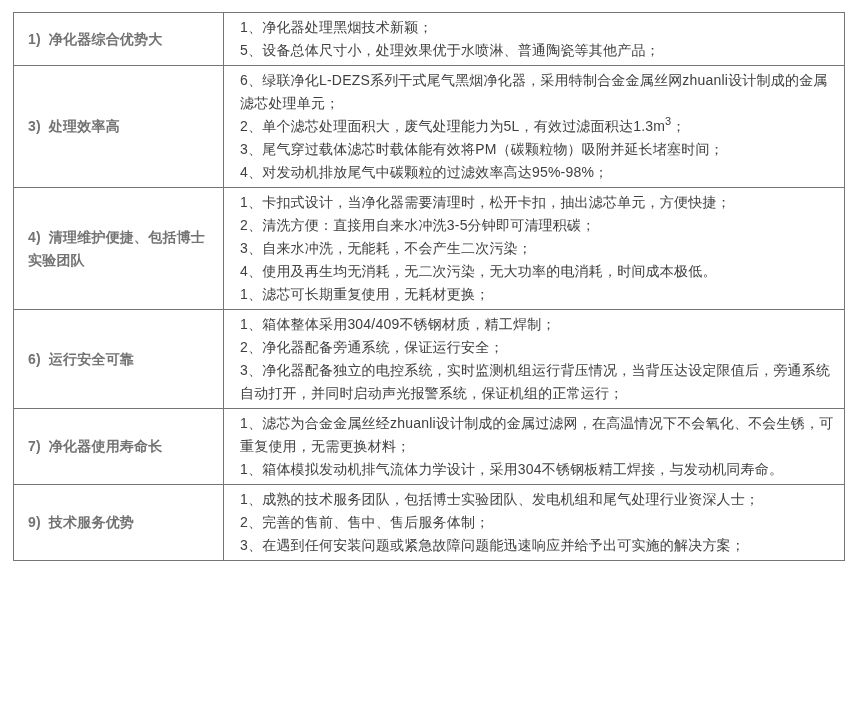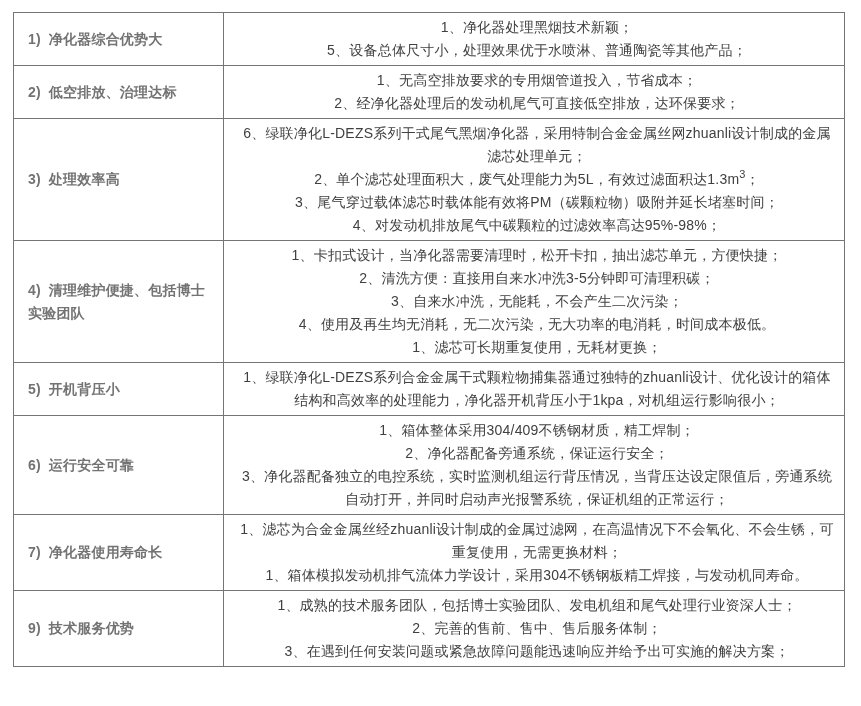--- a/index.html
+++ b/index.html
@@ -41,21 +41,20 @@
     margin-top: 7px;
   }
   td.detail-cell {
     width: 621px;
     font-size: 14px;
     color: #404040;
     line-height: 23px;
     padding: 3px 10px 3px 16px;
     vertical-align: middle;
     letter-spacing: 0.2px;
-    text-align: center;
   }
   .feature-title { margin-left: 8px; }
   .point { margin: 0; }
   .point sup {
     font-size: 11px;
     line-height: 0;
     vertical-align: super;
   }
 </style>
 </head>
@@ -65,27 +64,20 @@
   <table class="features">
     <tbody>
   <tr>
     <td class="name-cell"><span>1)</span><span class="feature-title">净化器综合优势大</span></td>
     <td class="detail-cell">
             <div class="point">1、净化器处理黑烟技术新颖；</div>
             <div class="point">5、设备总体尺寸小，处理效果优于水喷淋、普通陶瓷等其他产品；</div>
           </td>
   </tr>
 
-  <tr>
-    <td class="name-cell"><span>2)</span><span class="feature-title">低空排放、治理达标</span></td>
-    <td class="detail-cell">
-            <div class="point">1、无高空排放要求的专用烟管道投入，节省成本；</div>
-            <div class="point">2、经净化器处理后的发动机尾气可直接低空排放，达环保要求；</div>
-          </td>
-  </tr>
 
   <tr>
     <td class="name-cell"><span>3)</span><span class="feature-title">处理效率高</span></td>
     <td class="detail-cell">
             <div class="point">6、绿联净化L-DEZS系列干式尾气黑烟净化器，采用特制合金金属丝网zhuanli设计制成的金属滤芯处理单元；</div>
             <div class="point">2、单个滤芯处理面积大，废气处理能力为5L，有效过滤面积达1.3m<sup>3</sup>；</div>
             <div class="point">3、尾气穿过载体滤芯时载体能有效将PM（碳颗粒物）吸附并延长堵塞时间；</div>
             <div class="point">4、对发动机排放尾气中碳颗粒的过滤效率高达95%-98%；</div>
           </td>
   </tr>
@@ -94,26 +86,20 @@
     <td class="name-cell"><span>4)</span><span class="feature-title">清理维护便捷、包括博士实验团队</span></td>
     <td class="detail-cell">
             <div class="point">1、卡扣式设计，当净化器需要清理时，松开卡扣，抽出滤芯单元，方便快捷；</div>
             <div class="point">2、清洗方便：直接用自来水冲洗3-5分钟即可清理积碳；</div>
             <div class="point">3、自来水冲洗，无能耗，不会产生二次污染；</div>
             <div class="point">4、使用及再生均无消耗，无二次污染，无大功率的电消耗，时间成本极低。</div>
             <div class="point">1、滤芯可长期重复使用，无耗材更换；</div>
           </td>
   </tr>
 
-  <tr>
-    <td class="name-cell"><span>5)</span><span class="feature-title">开机背压小</span></td>
-    <td class="detail-cell">
-            <div class="point">1、绿联净化L-DEZS系列合金金属干式颗粒物捕集器通过独特的zhuanli设计、优化设计的箱体结构和高效率的处理能力，净化器开机背压小于1kpa，对机组运行影响很小；</div>
-          </td>
-  </tr>
 
   <tr>
     <td class="name-cell"><span>6)</span><span class="feature-title">运行安全可靠</span></td>
     <td class="detail-cell">
             <div class="point">1、箱体整体采用304/409不锈钢材质，精工焊制；</div>
             <div class="point">2、净化器配备旁通系统，保证运行安全；</div>
             <div class="point">3、净化器配备独立的电控系统，实时监测机组运行背压情况，当背压达设定限值后，旁通系统自动打开，并同时启动声光报警系统，保证机组的正常运行；</div>
           </td>
   </tr>
 

